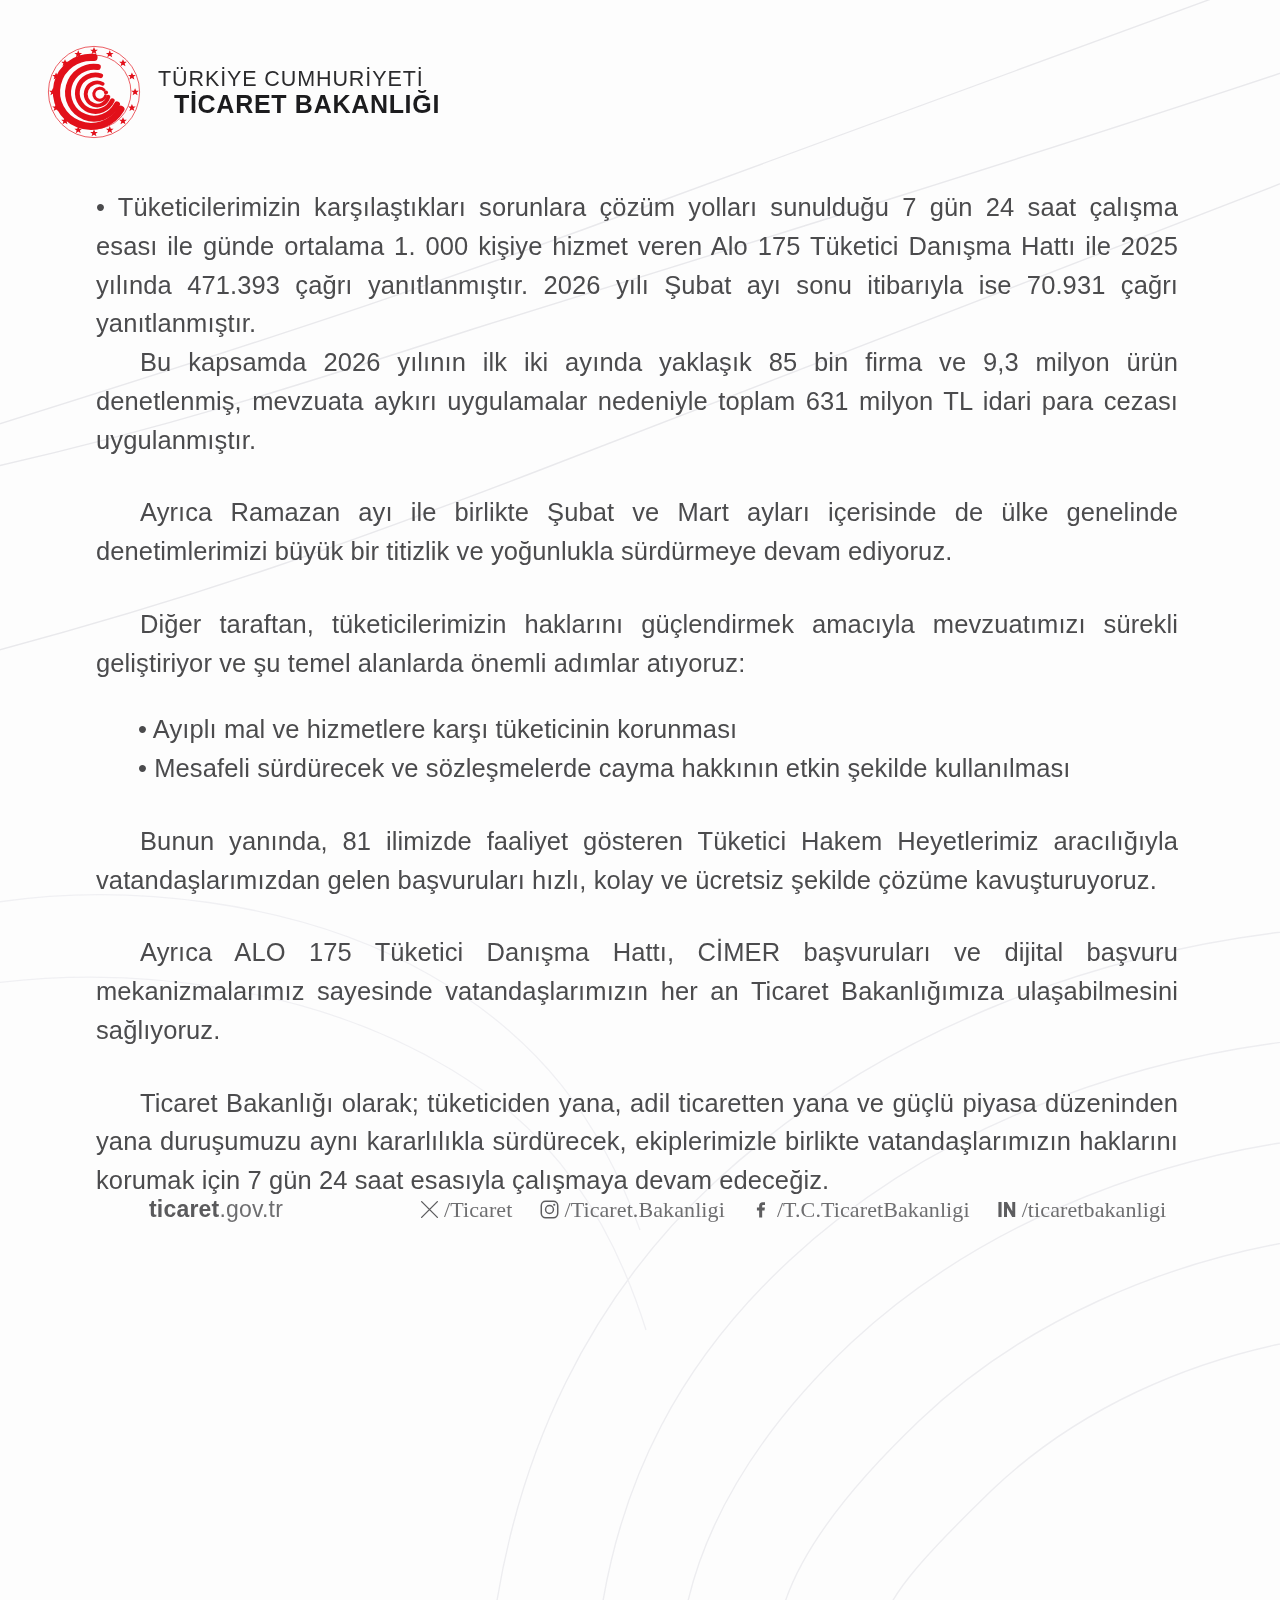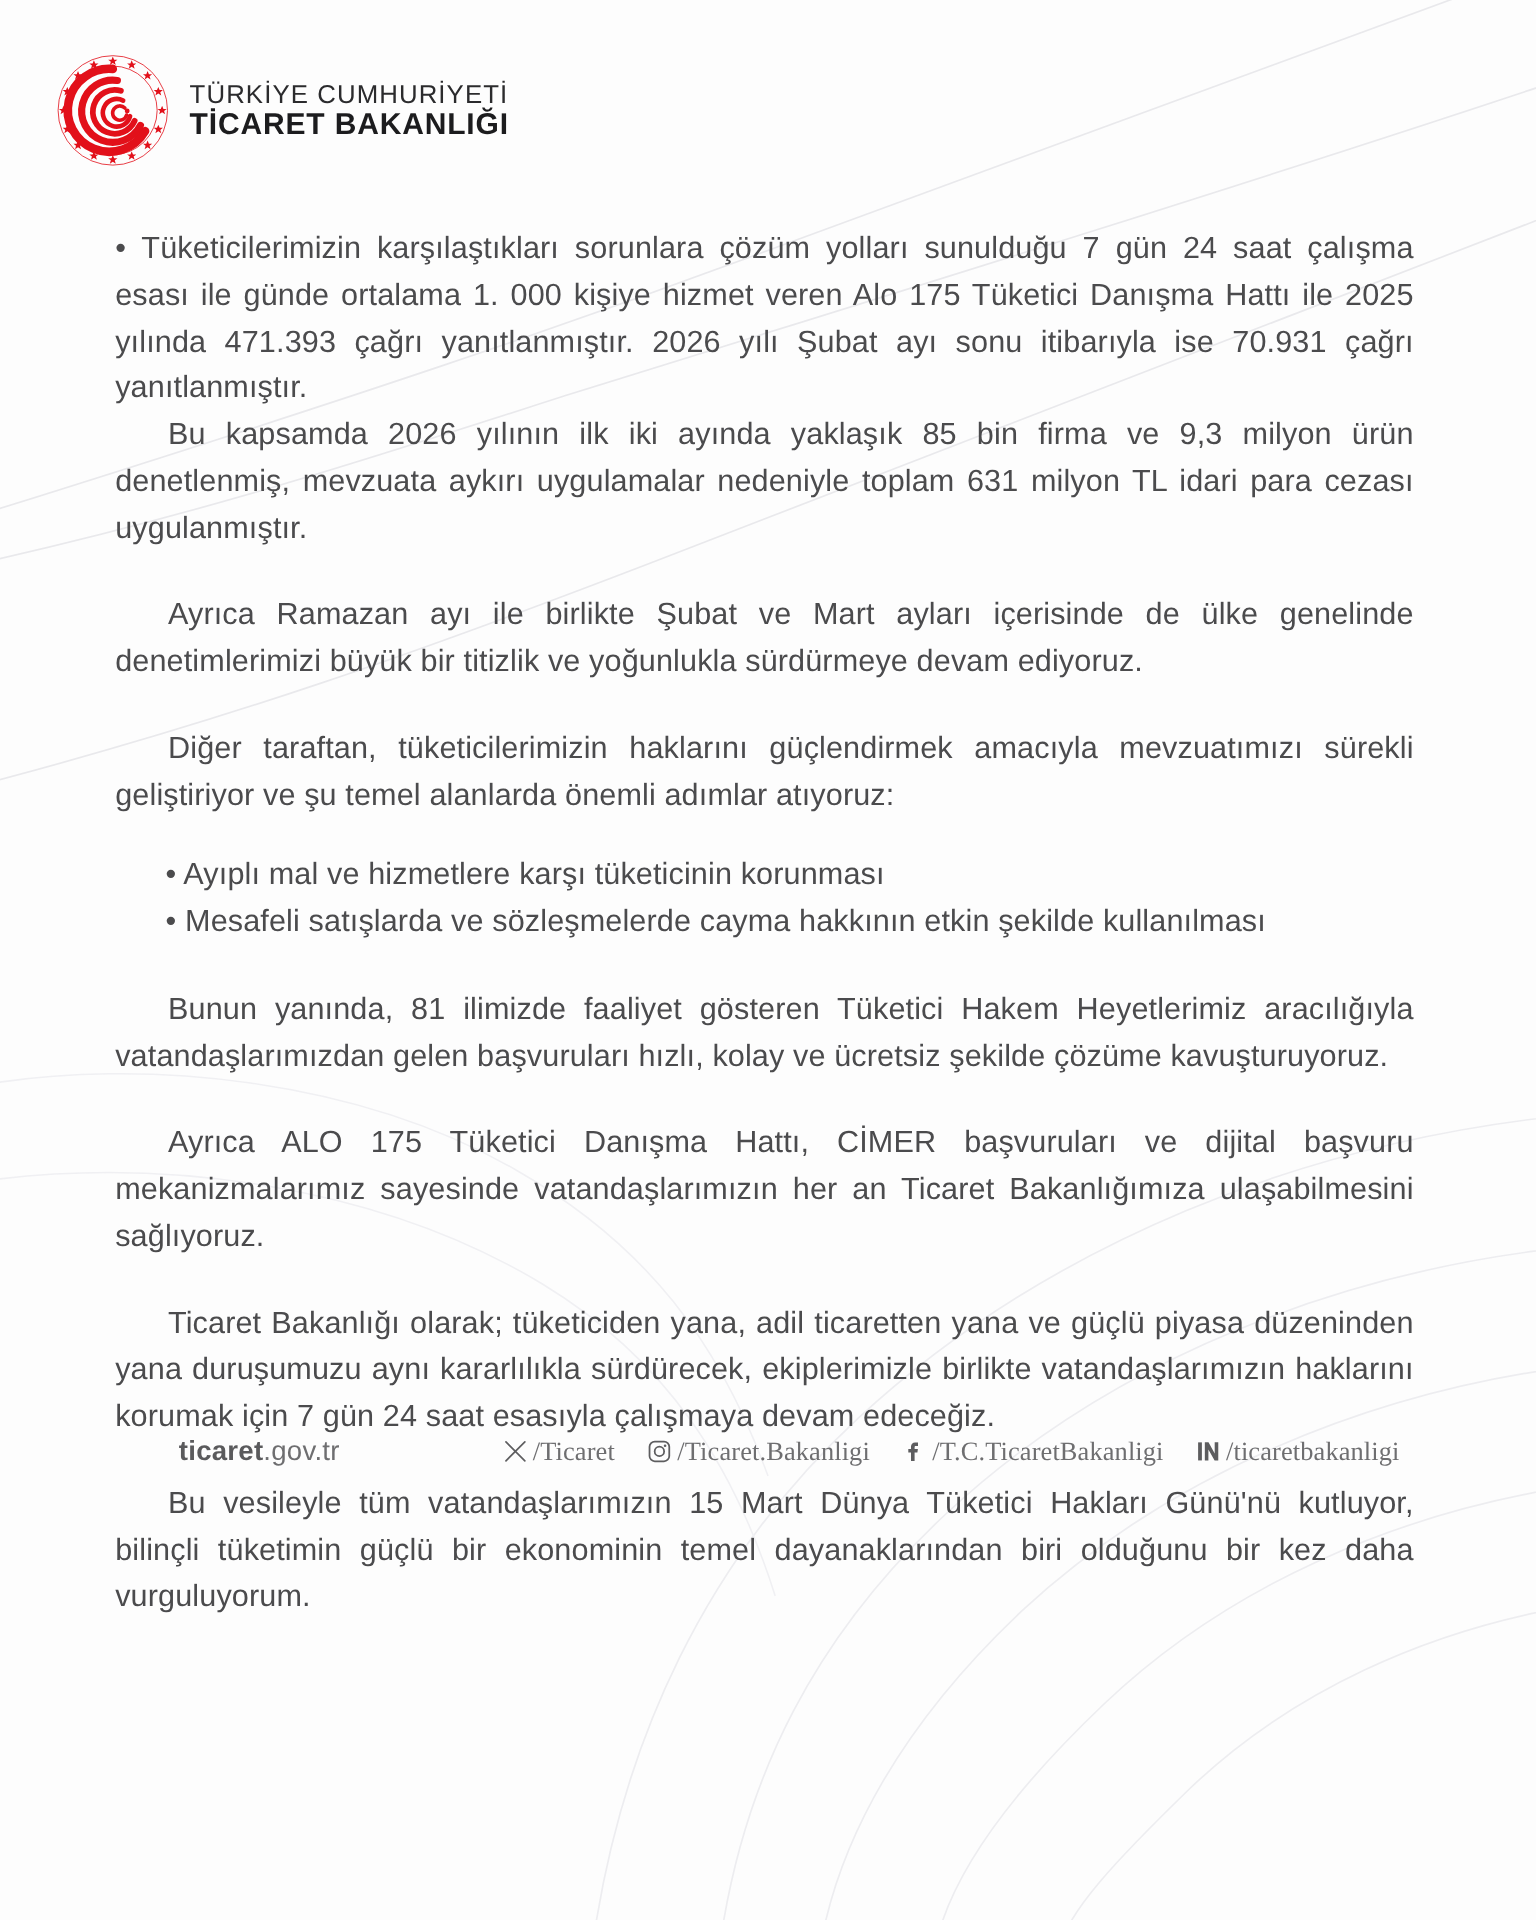--- a/index.html
+++ b/index.html
@@ -75,20 +75,21 @@
     font-weight: 400;
     white-space: nowrap;
   }
 
   .ministry-line2 {
     font-size: 25px;
     letter-spacing: 0.7px;
     color: #1c1c1e;
     font-weight: 700;
     white-space: nowrap;
+    margin-left: 16px;
   }
 
   
   .content {
     position: absolute;
     top: 188px;
     left: 96px;
     width: 1082px;
   }
 
@@ -291,30 +292,29 @@
 
 
       <p class="para indent gap-sm">Bu kapsamda 2026 yılının ilk iki ayında yaklaşık 85 bin firma ve 9,3 milyon ürün denetlenmiş, mevzuata aykırı uygulamalar nedeniyle toplam 631 milyon TL idari para cezası uygulanmıştır.</p>
 
       <p class="para indent gap-md">Ayrıca Ramazan ayı ile birlikte Şubat ve Mart ayları içerisinde de ülke genelinde denetimlerimizi büyük bir titizlik ve yoğunlukla sürdürmeye devam ediyoruz.</p>
 
       <p class="para indent gap-md">Diğer taraftan, tüketicilerimizin haklarını güçlendirmek amacıyla mevzuatımızı sürekli geliştiriyor ve şu temel alanlarda önemli adımlar atıyoruz:</p>
 
       <div class="bullet-list">
         <div class="bullet-item">• Ayıplı mal ve hizmetlere karşı tüketicinin korunması</div>
-        <div class="bullet-item">• Mesafeli satışlarda ve sözleşmelerde cayma hakkının etkin şekilde kullanılması</div>
+        <div class="bullet-item">• Mesafeli sürdürecek ve sözleşmelerde cayma hakkının etkin şekilde kullanılması</div>
       </div>
 
       <p class="para indent gap-md">Bunun yanında, 81 ilimizde faaliyet gösteren Tüketici Hakem Heyetlerimiz aracılığıyla vatandaşlarımızdan gelen başvuruları hızlı, kolay ve ücretsiz şekilde çözüme kavuşturuyoruz.</p>
 
       <p class="para indent gap-md">Ayrıca ALO 175 Tüketici Danışma Hattı, CİMER başvuruları ve dijital başvuru mekanizmalarımız sayesinde vatandaşlarımızın her an Ticaret Bakanlığımıza ulaşabilmesini sağlıyoruz.</p>
 
       <p class="para indent gap-md">Ticaret Bakanlığı olarak; tüketiciden yana, adil ticaretten yana ve güçlü piyasa düzeninden yana duruşumuzu aynı kararlılıkla sürdürecek, ekiplerimizle birlikte vatandaşlarımızın haklarını korumak için 7 gün 24 saat esasıyla çalışmaya devam edeceğiz.</p>
 
-      <p class="para indent gap-md">Bu vesileyle tüm vatandaşlarımızın 15 Mart Dünya Tüketici Hakları Günü'nü kutluyor, bilinçli tüketimin güçlü bir ekonominin temel dayanaklarından biri olduğunu bir kez daha vurguluyorum.</p>
     </div>
 
     <div class="footer">
 
       <div class="footer-site">
         <b>ticaret</b><span>.gov.tr</span>
       </div>
 
       <div class="footer-social">
 

